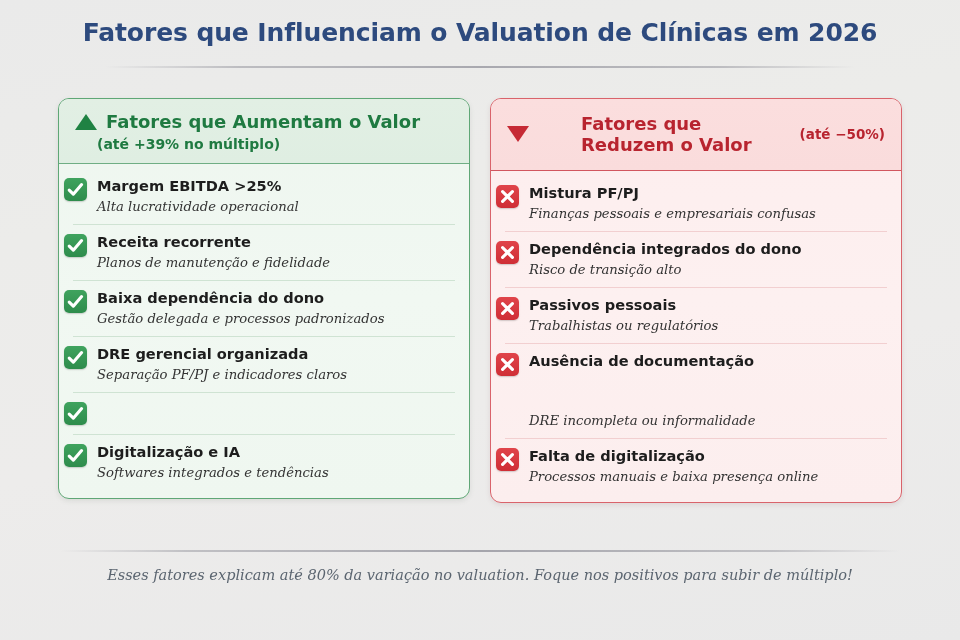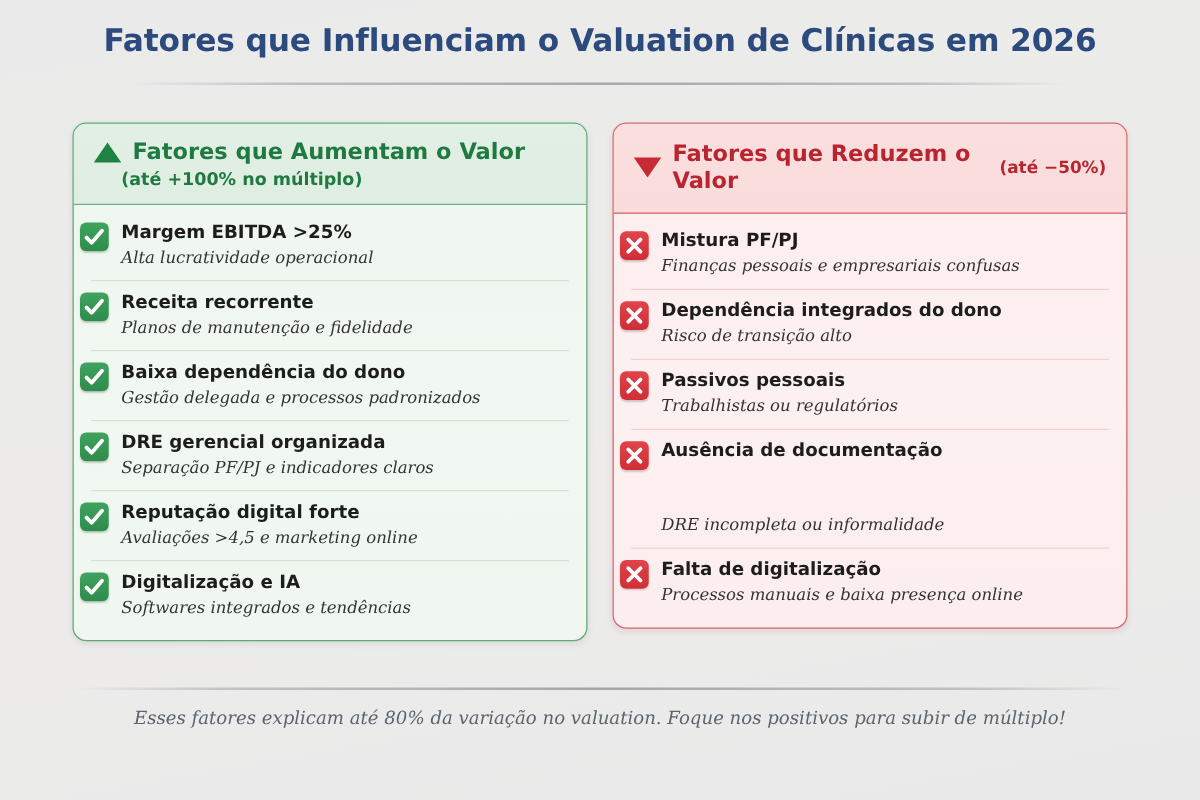--- a/index.html
+++ b/index.html
@@ -94,21 +94,21 @@
   .header-line {
     display: flex;
     align-items: center;
     gap: 9px;
   }
   .header-title {
     font-size: 18px;
     font-weight: bold;
   }
   .panel-green .header-title { color: #1f7a41; }
-  .panel-red .header-title { color: #b8242f; }
+  .panel-red .header-title { color: #b8242f; margin-left: 43px; }
 
   .tri-up {
     width: 0; height: 0;
     border-left: 11px solid transparent;
     border-right: 11px solid transparent;
     border-bottom: 16px solid #1f8243;
     flex: none;
   }
   .tri-down {
     width: 0; height: 0;
@@ -225,21 +225,21 @@
   <div class="title-rule"></div>
 
   <div class="panels">
 
     <div class="panel panel-green">
       <div class="panel-header">
         <div class="header-line">
           <span class="tri-up"></span>
           <span class="header-title">Fatores que Aumentam o Valor</span>
         </div>
-        <div class="header-sub-block">(até +100% no múltiplo)</div>
+        <div class="header-sub-block">(até +39% no múltiplo)</div>
       </div>
       <div class="items" id="pos-items">
           <div class="item">
             <span class="badge badge-green">
               <svg width="23" height="23" viewBox="0 0 23 23">
                 <path d="M5.2 12.1 L9.3 16.2 L17.6 6.6" stroke="#ffffff" stroke-width="3.1" fill="none" stroke-linecap="round" stroke-linejoin="round"></path>
               </svg>
             </span>
             <span class="item-text">
               <span class="item-title" style="display: block;">Margem EBITDA &gt;25%</span>
@@ -277,24 +277,20 @@
             <span class="item-text">
               <span class="item-title" style="display: block;">DRE gerencial organizada</span>
               <span class="item-sub" style="display: block;">Separação PF/PJ e indicadores claros</span>
             </span>
           </div>
           <div class="item">
             <span class="badge badge-green">
               <svg width="23" height="23" viewBox="0 0 23 23">
                 <path d="M5.2 12.1 L9.3 16.2 L17.6 6.6" stroke="#ffffff" stroke-width="3.1" fill="none" stroke-linecap="round" stroke-linejoin="round"></path>
               </svg>
-            </span>
-            <span class="item-text">
-              <span class="item-title" style="display: block;">Reputação digital forte</span>
-              <span class="item-sub" style="display: block;">Avaliações &gt;4,5 e marketing online</span>
             </span>
           </div>
           <div class="item">
             <span class="badge badge-green">
               <svg width="23" height="23" viewBox="0 0 23 23">
                 <path d="M5.2 12.1 L9.3 16.2 L17.6 6.6" stroke="#ffffff" stroke-width="3.1" fill="none" stroke-linecap="round" stroke-linejoin="round"></path>
               </svg>
             </span>
             <span class="item-text">
               <span class="item-title" style="display: block;">Digitalização e IA</span>

